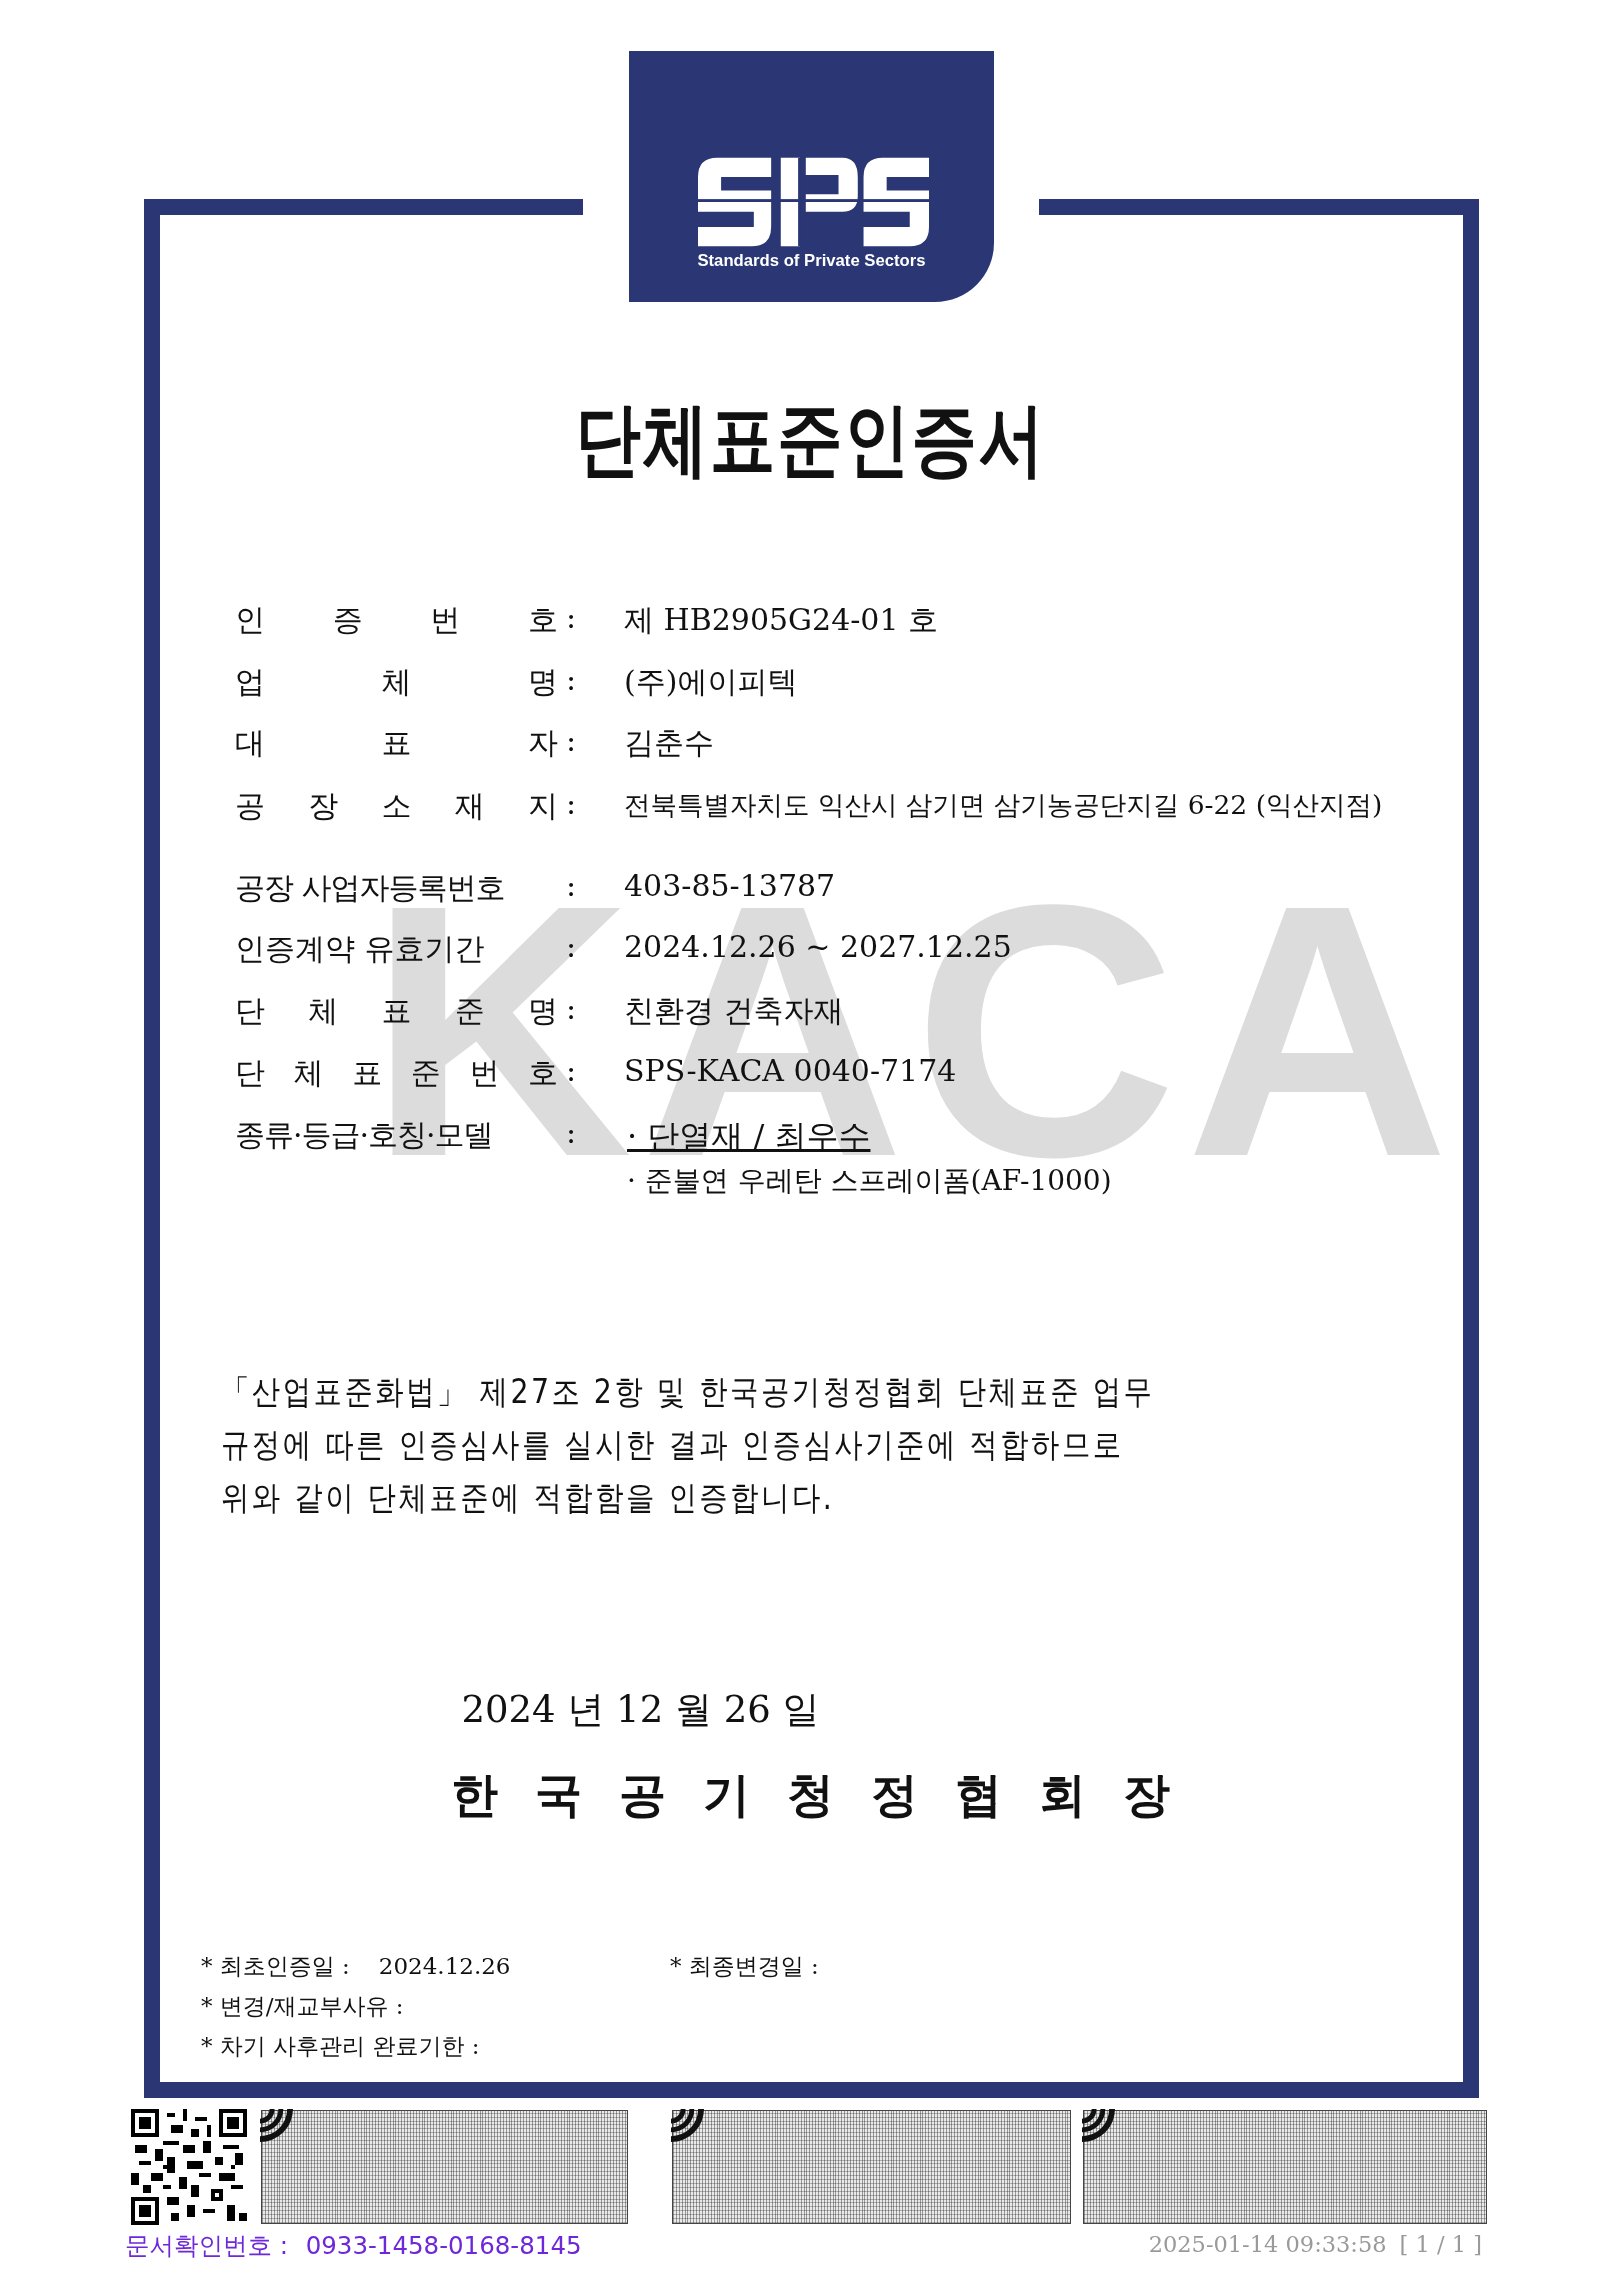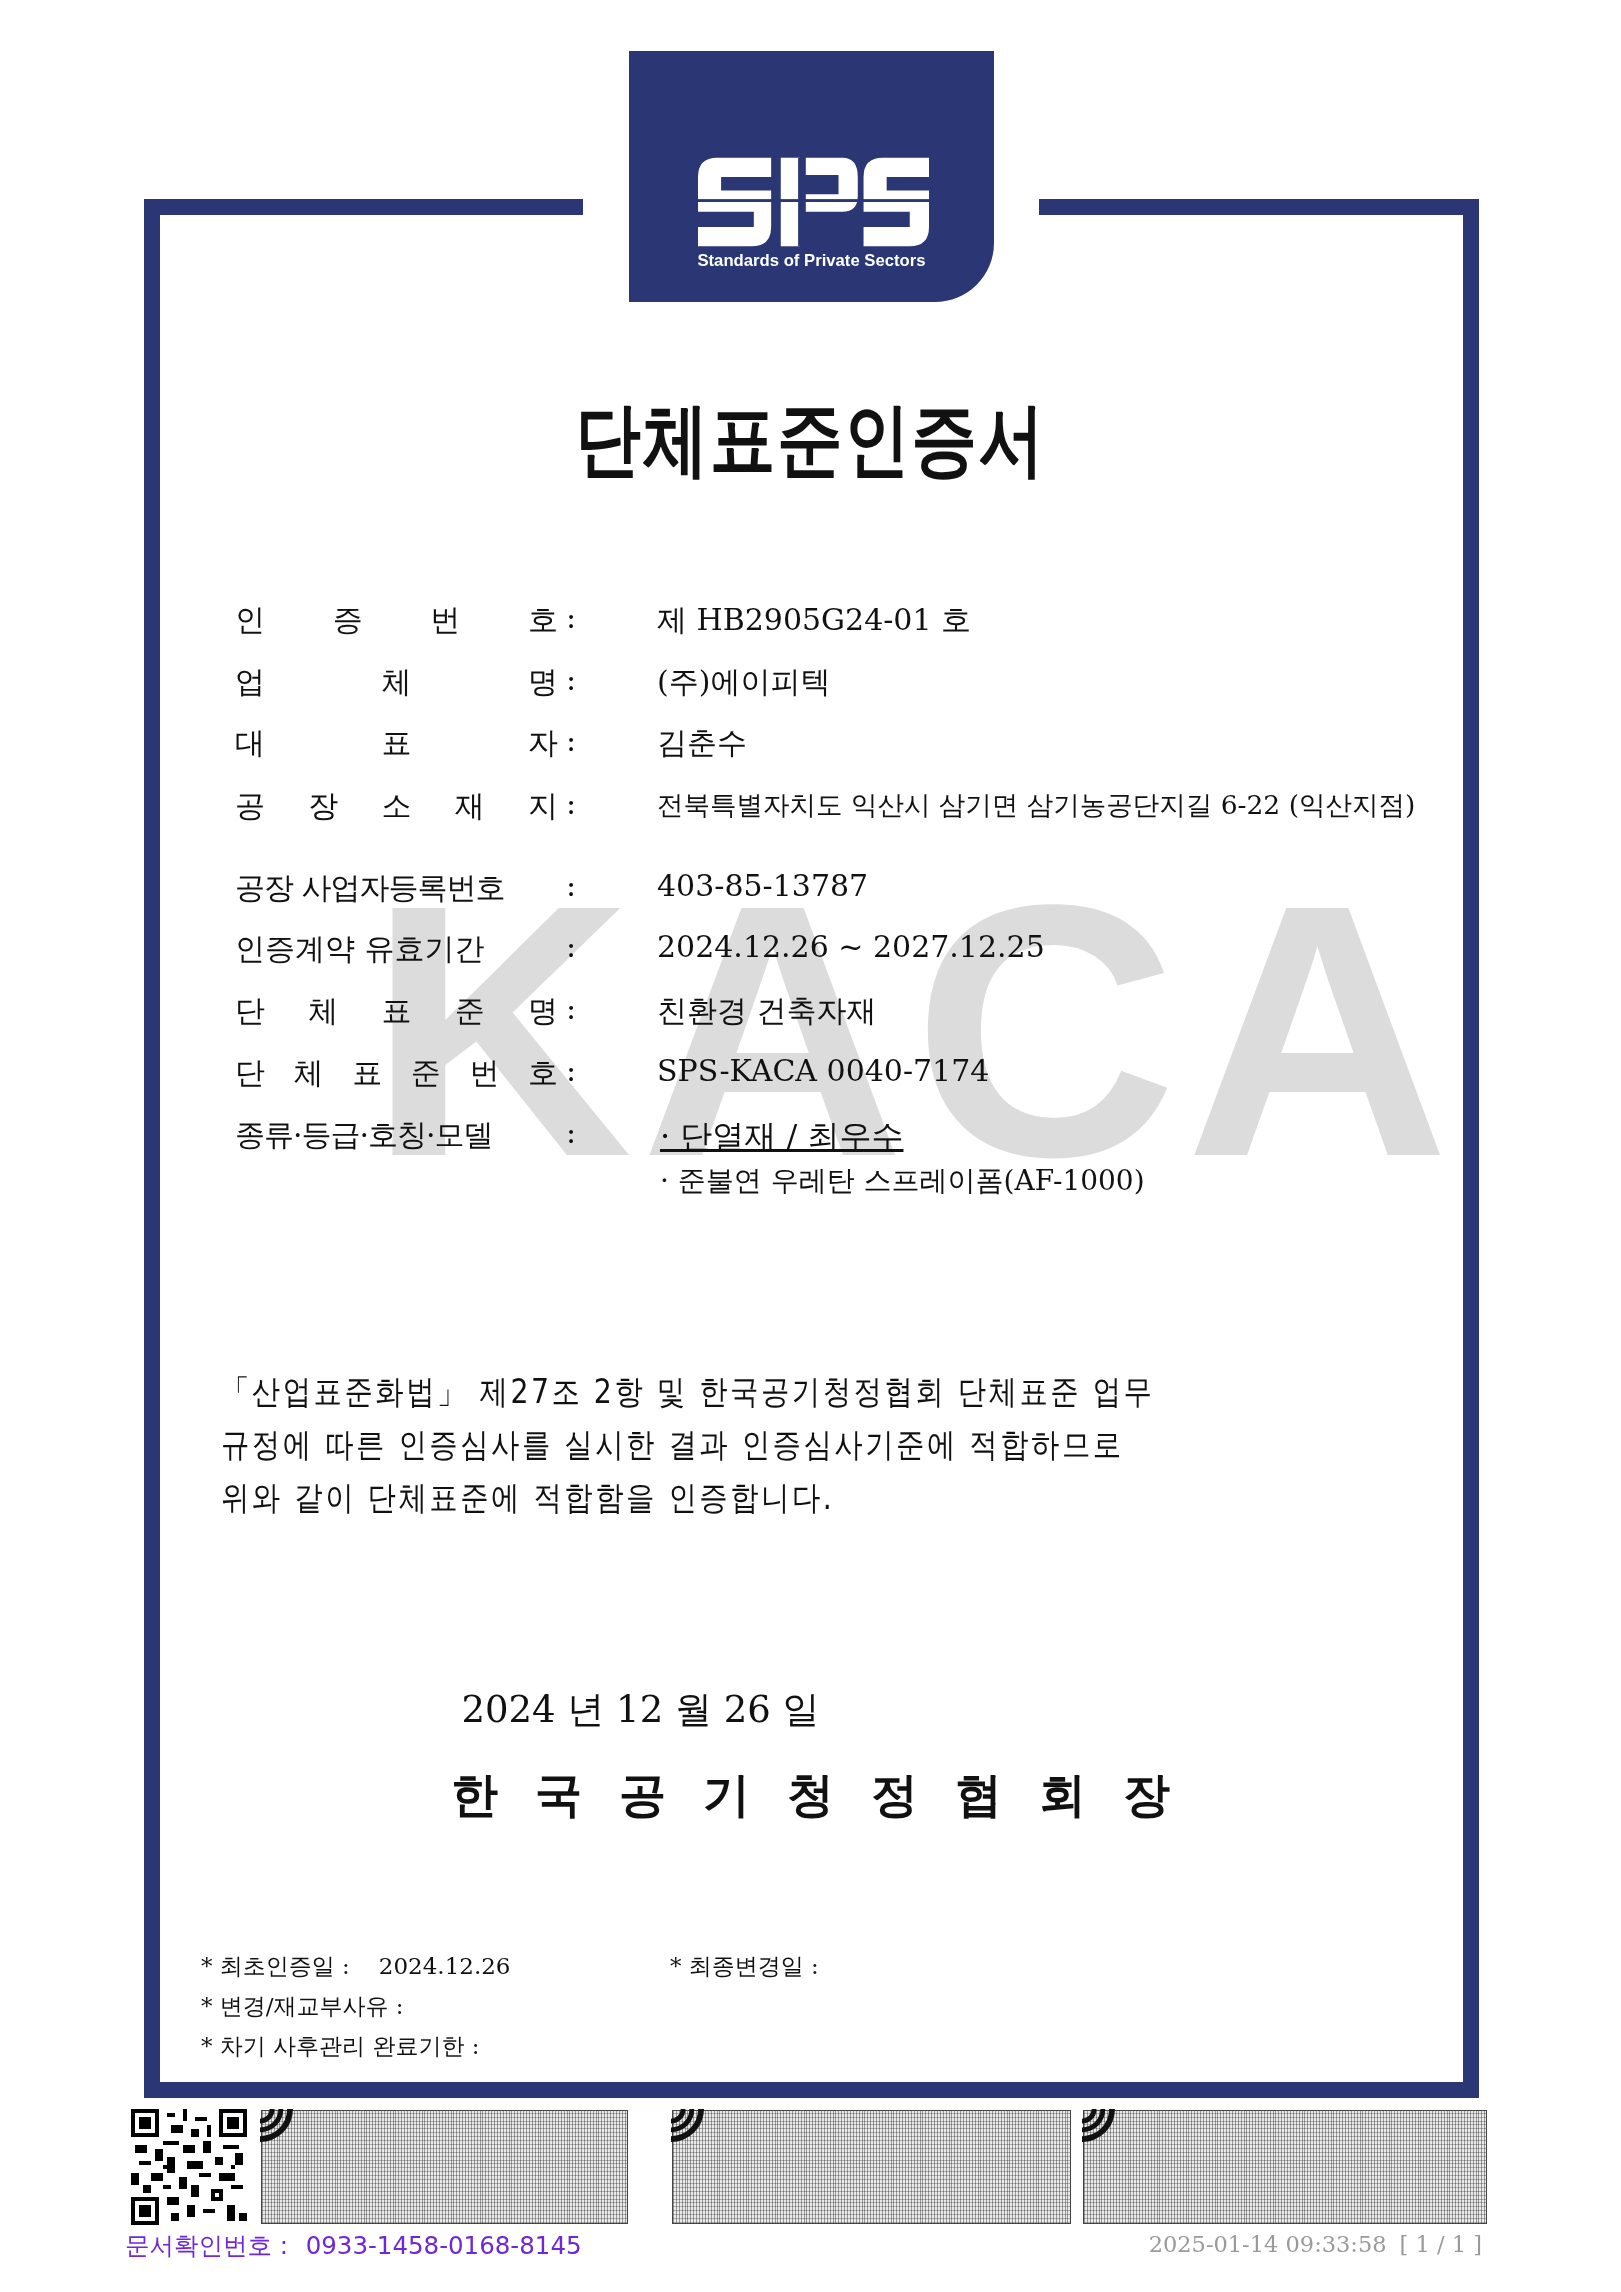--- a/index.html
+++ b/index.html
@@ -15,21 +15,21 @@
   .title { position:absolute; left:0; width:1621px; top:387px; text-align:center;
            font-family:"DejaVu Sans", sans-serif; font-size:80px; font-weight:bold; letter-spacing:2px;
            transform:scaleX(0.82); transform-origin:center; }
   .watermark { position:absolute; left:368px; top:851px; font-family:"Liberation Sans", sans-serif;
                font-weight:bold; font-size:359px; color:#dcdcdc; letter-spacing:7.8px; line-height:1;
                z-index:0; transform:scaleX(1.02); transform-origin:left top; }
   .rows { position:absolute; left:235px; top:600px; z-index:2; }
   .row { position:absolute; left:0; height:39px; font-size:30px; white-space:nowrap; }
   .lbl { position:absolute; left:0; width:323px; display:flex; justify-content:space-between; }
   .colon { position:absolute; left:331px; }
-  .val { position:absolute; left:389px; font-family:"DejaVu Serif", serif;margin-left:33px; }
+  .val { position:absolute; left:389px; font-family:"DejaVu Serif", serif; }
   .para { position:absolute; left:221px; top:1365px; width:1206px; font-size:33px; line-height:53px;
           font-family:"DejaVu Sans", sans-serif; letter-spacing:2.9px; z-index:2; }
   .para div { white-space:nowrap; transform:scaleX(0.86); transform-origin:left; }
   .date { position:absolute; left:0; width:1281px; top:1685px; text-align:center; font-size:37px; }
   .issuer { position:absolute; left:0; width:1621px; top:1764px; text-align:center;
             font-family:"DejaVu Sans", sans-serif; font-weight:bold; font-size:47px; letter-spacing:37px;
             padding-left:37px; box-sizing:border-box; }
   .notes { position:absolute; left:201px; top:1946px; font-size:23px; line-height:40px; }
   .notes .n { position:relative; white-space:nowrap; }
   .qr { position:absolute; left:131px; top:2109px; width:116px; height:116px; }

